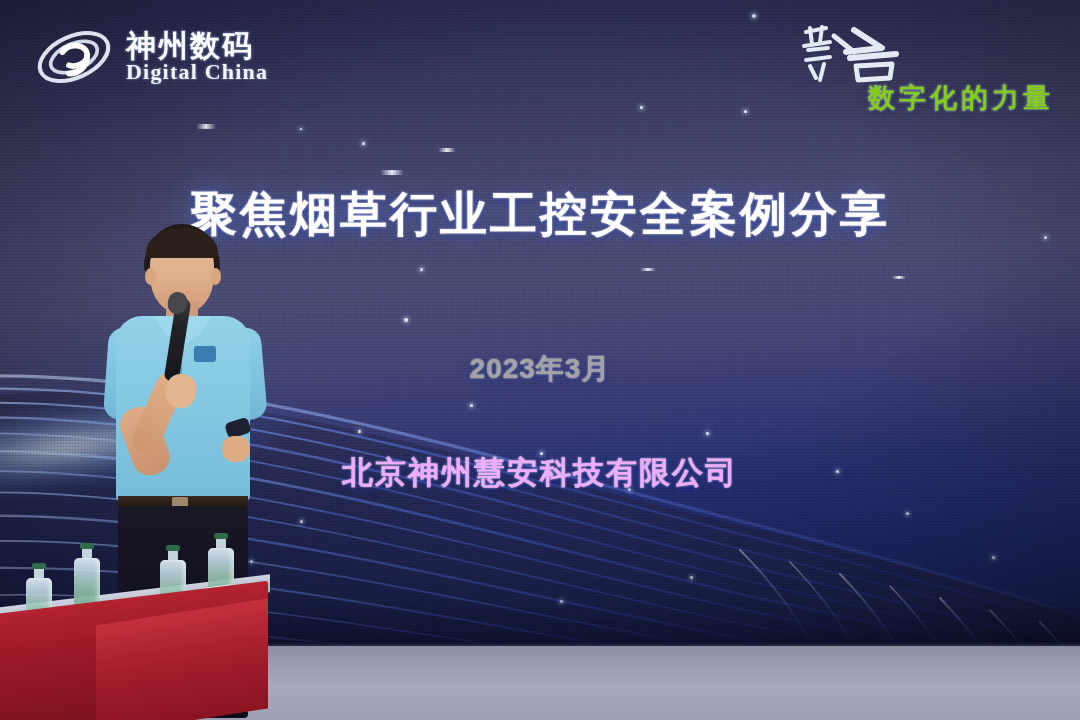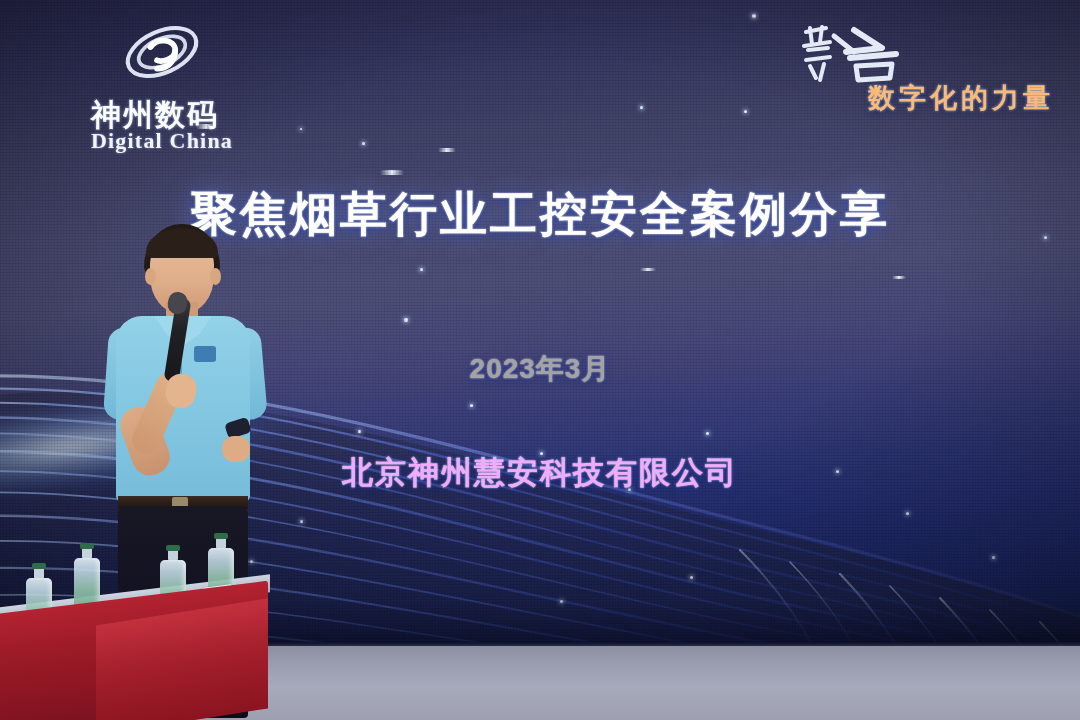--- a/index.html
+++ b/index.html
@@ -133,21 +133,21 @@
     color: #f0abfc;
     text-shadow: 0 0 2px rgba(255,255,255,.85), 0 2px 9px rgba(25,45,150,.85);
     white-space: nowrap;
   }
 
   
   .logo-dc {
     position: absolute;
     left: 32px; top: 14px;
     width: 260px; height: 86px;
-    display: flex; align-items: center; gap: 10px; flex-direction: column;
+    display: flex; align-items: center; gap: 10px;
   }
   .logo-mark { width: 84px; height: 76px; flex: 0 0 auto; }
   .logo-words { display: flex; flex-direction: column; line-height: 1; }
   .logo-cn {
     font-size: 30px; font-weight: bold; color: #fdfdff;
     letter-spacing: 2px;
     text-shadow: 0 0 3px rgba(180,210,255,.7);
   }
   .logo-en {
     font-family: "Liberation Serif", "DejaVu Serif", serif;
@@ -164,21 +164,21 @@
   }
   .event-brush {
     position: absolute;
     right: 128px; top: 8px;
     width: 130px; height: 66px;
   }
   .event-tag {
     position: absolute;
     right: 0; bottom: 2px;
     font-size: 27px; font-weight: bold;
-    color: #fdba74;
+    color: #84cc16;
     letter-spacing: 4px;
     text-shadow: 0 0 3px rgba(190,215,255,.75), 0 2px 6px rgba(20,30,90,.7);
   }
 
   
   .floor {
     position: absolute;
     left: 0; top: 646px;
     width: 1080px; height: 74px;
     background: linear-gradient(180deg, #8c8fa2 0%, #9a9db0 24%, #a7aabb 55%, #9ea0b2 100%);

